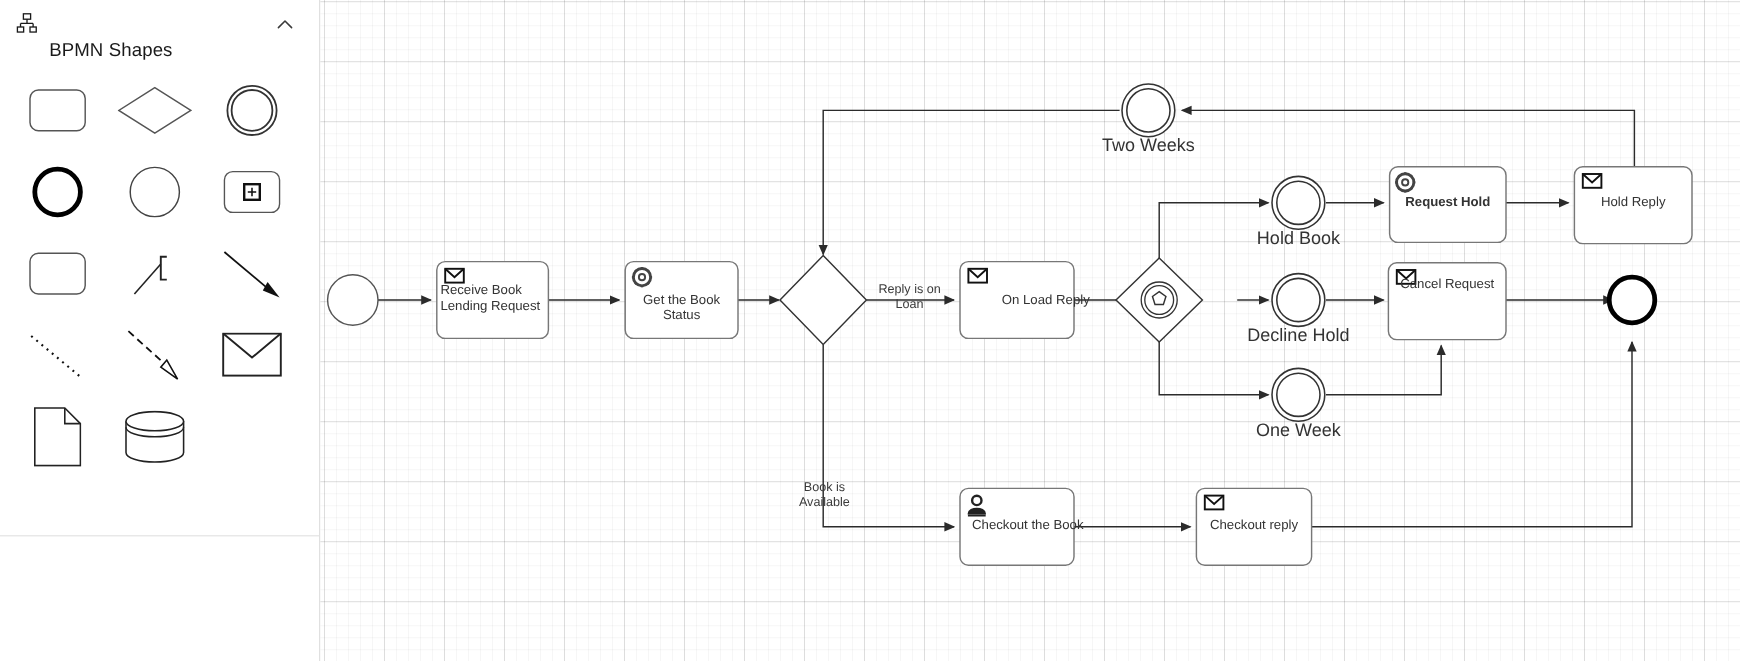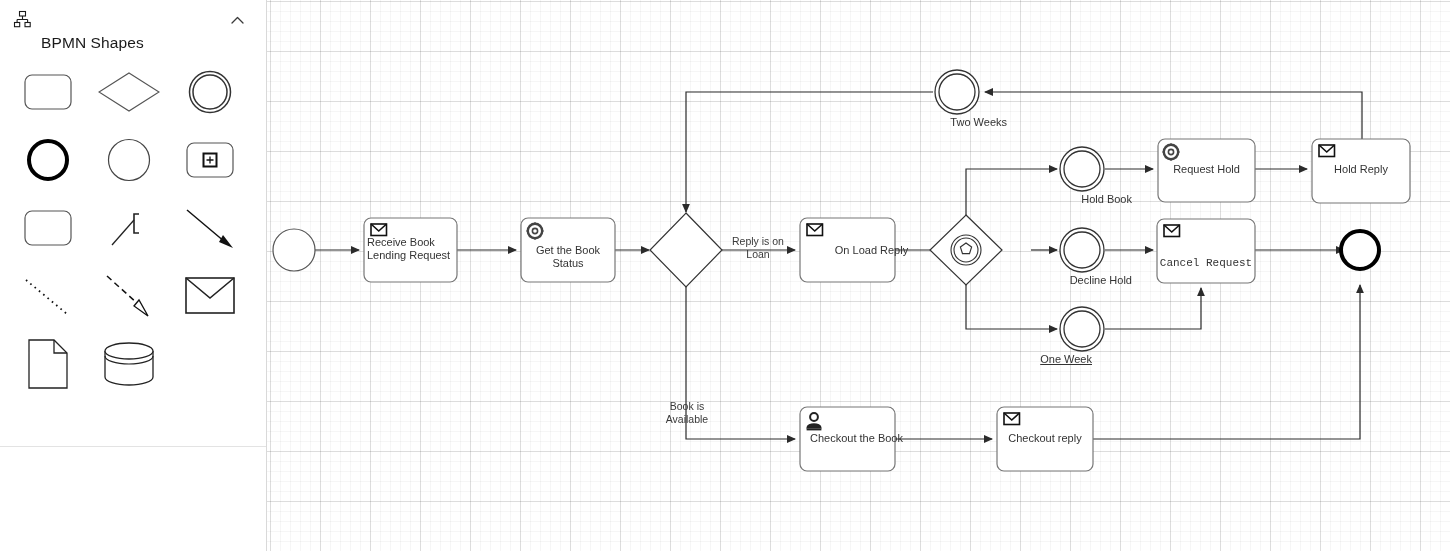--- a/index.html
+++ b/index.html
@@ -84,22 +84,22 @@
     white-space: pre-line;
   }
   .edge-label {
     position: absolute;
     font-size: 10.5px; color: #3a3a3a;
     text-align: center; line-height: 12.5px;
     white-space: pre-line;
   }
   .ev-label {
     position: absolute;
-    font-size: 11px; color: #333333;
-    text-align: right; line-height: 12px;
+    font-size: 15px; color: #333333;
+    text-align: center; line-height: 12px;
     white-space: nowrap;
   }
 </style>
 </head>
 <body>
 
 <div class="app">
 
   <div class="sidebar">
 
@@ -385,35 +385,35 @@
           <circle cx="1093" cy="250" r="19" fill="#ffffff" stroke="#000000" stroke-width="4"></circle>
         </g>
       </svg>
 
       <div class="node-label" style="left:100px; top:236px; width:88px; text-align:left;">Receive Book Lending Request</div>
 
       <div class="node-label" style="left:254px; top:244px; width:94px;">Get the Book Status</div>
 
       <div class="node-label" style="left:533px; top:244px; width:95px;margin-left:24px;">On Load Reply</div>
 
-      <div class="node-label" style="left:891px; top:163px; width:97px;">Request Hold</div>
+      <div class="node-label" style="left:891px; top:163px; width:97px;font-weight:bold;">Request Hold</div>
 
       <div class="node-label" style="left:1045px; top:163px; width:98px;">Hold Reply</div>
 
-      <div class="node-label" style="left:890px; top:257px; width:98px;font-family:Liberation Mono, monospace;">Cancel Request</div>
+      <div class="node-label" style="left:890px; top:231px; width:98px;">Cancel Request</div>
 
       <div class="node-label" style="left:533px; top:432px; width:113px;">Checkout the Book</div>
 
       <div class="node-label" style="left:730px; top:432px; width:96px;">Checkout reply</div>
 
       <div class="ev-label" style="left:765px; top:193px; width:100px;">Hold Book</div>
 
       <div class="ev-label" style="left:765px; top:274px; width:100px;">Decline Hold</div>
 
-      <div class="ev-label" style="left:725px; top:353px; width:100px;text-decoration:underline;">One Week</div>
+      <div class="ev-label" style="left:765px; top:353px; width:100px;">One Week</div>
 
       <div class="ev-label" style="left:640px; top:116px; width:100px;">Two Weeks</div>
 
       <div class="edge-label" style="left:451px; top:235px; width:80px;">Reply is on
 Loan</div>
 
       <div class="edge-label" style="left:380px; top:400px; width:80px;">Book is
 Available</div>
 
     </div>

